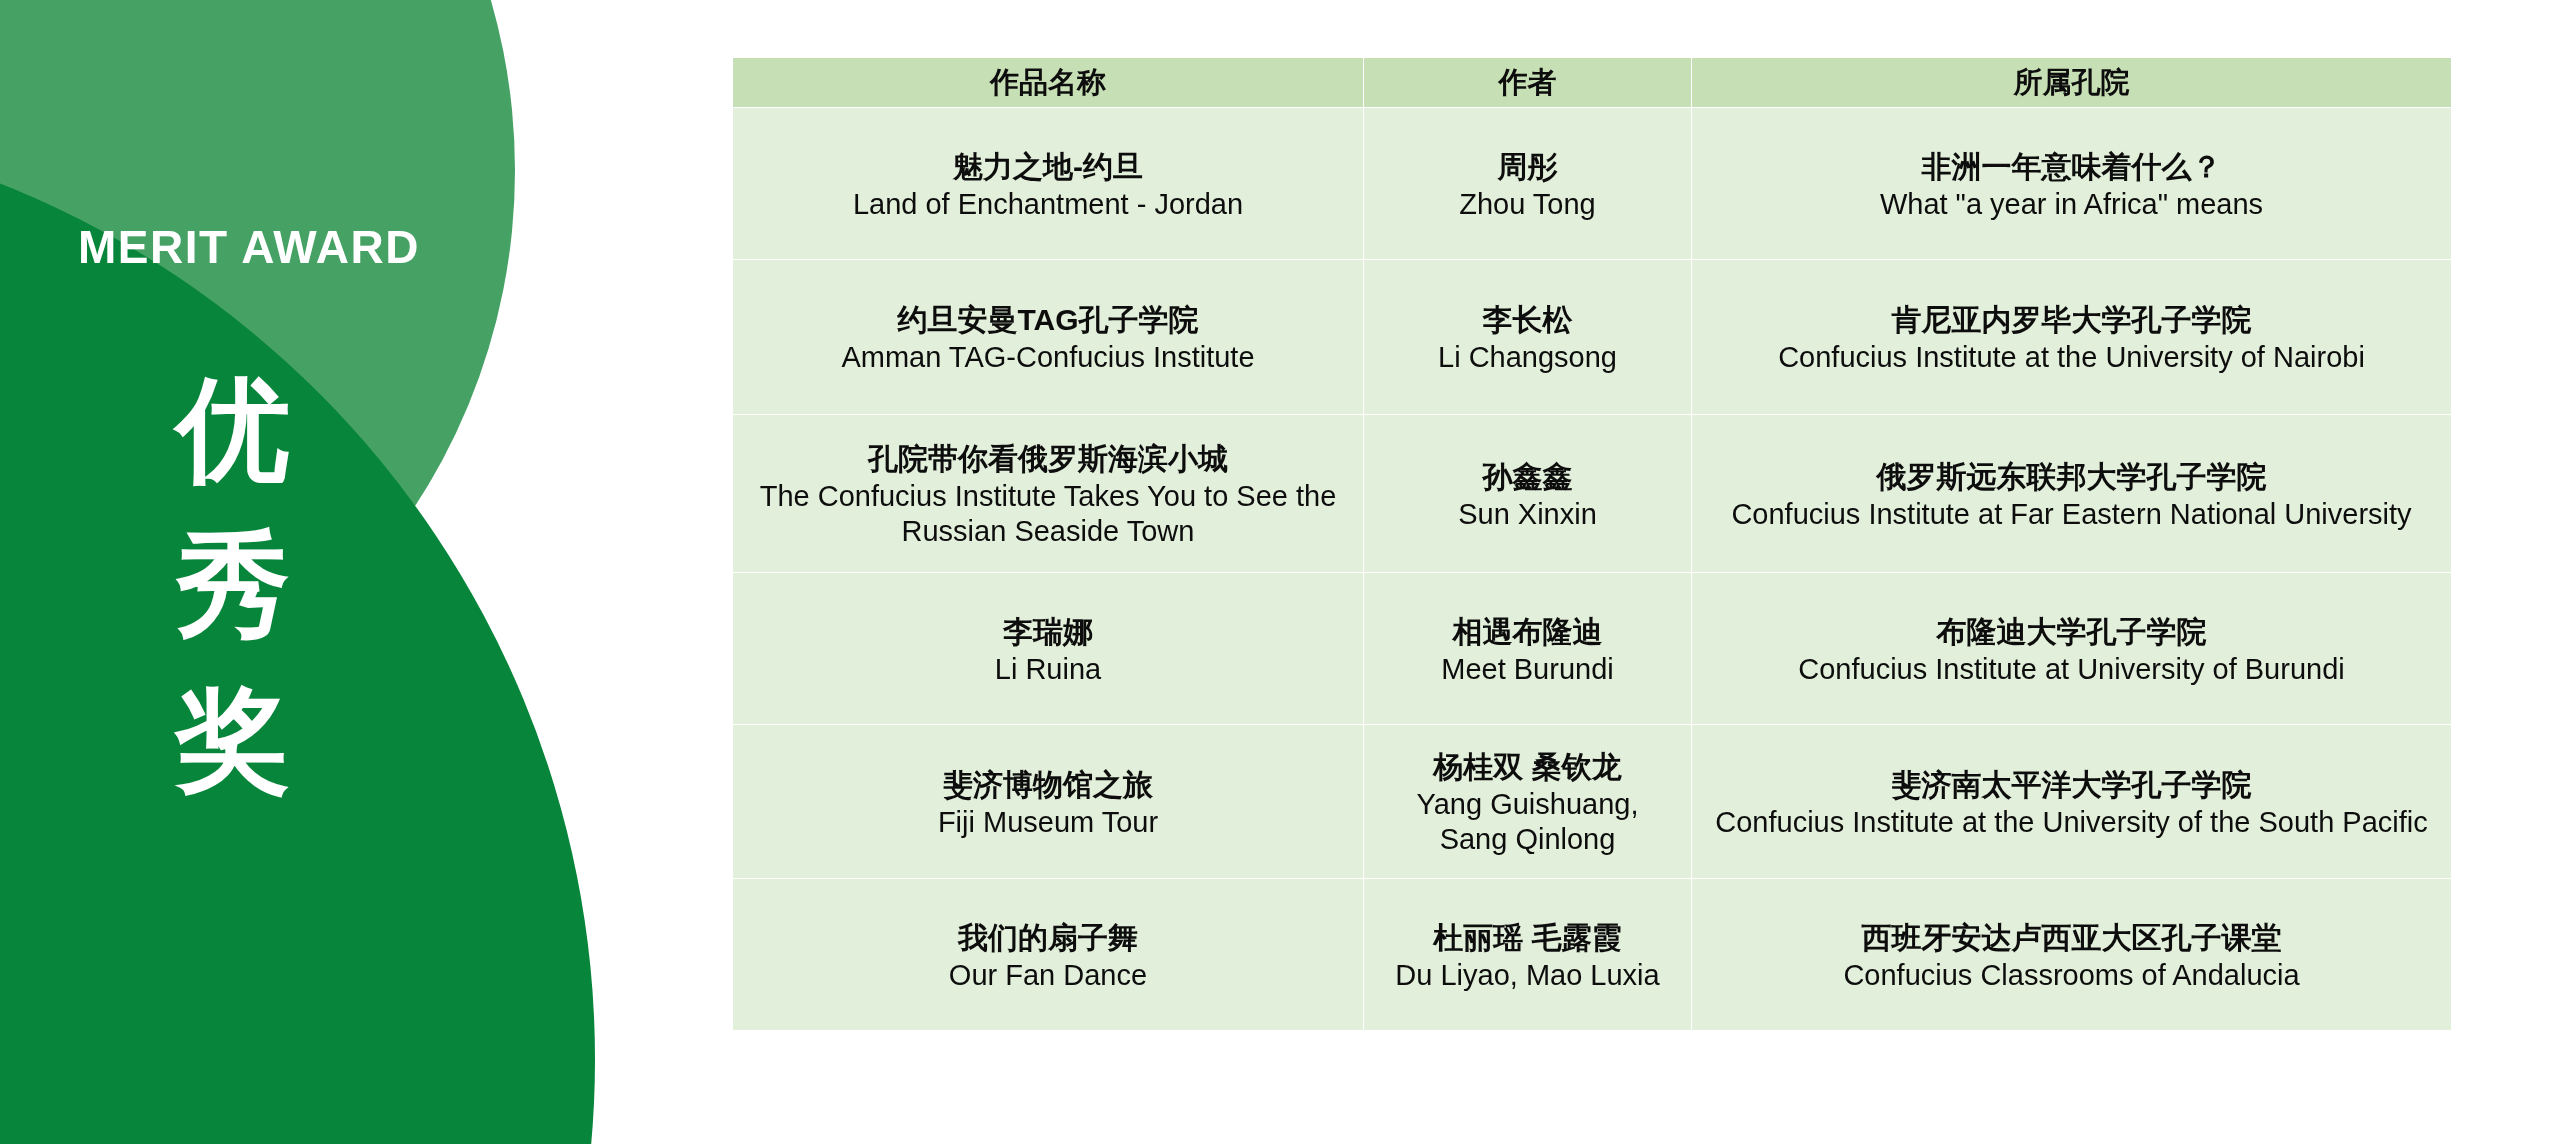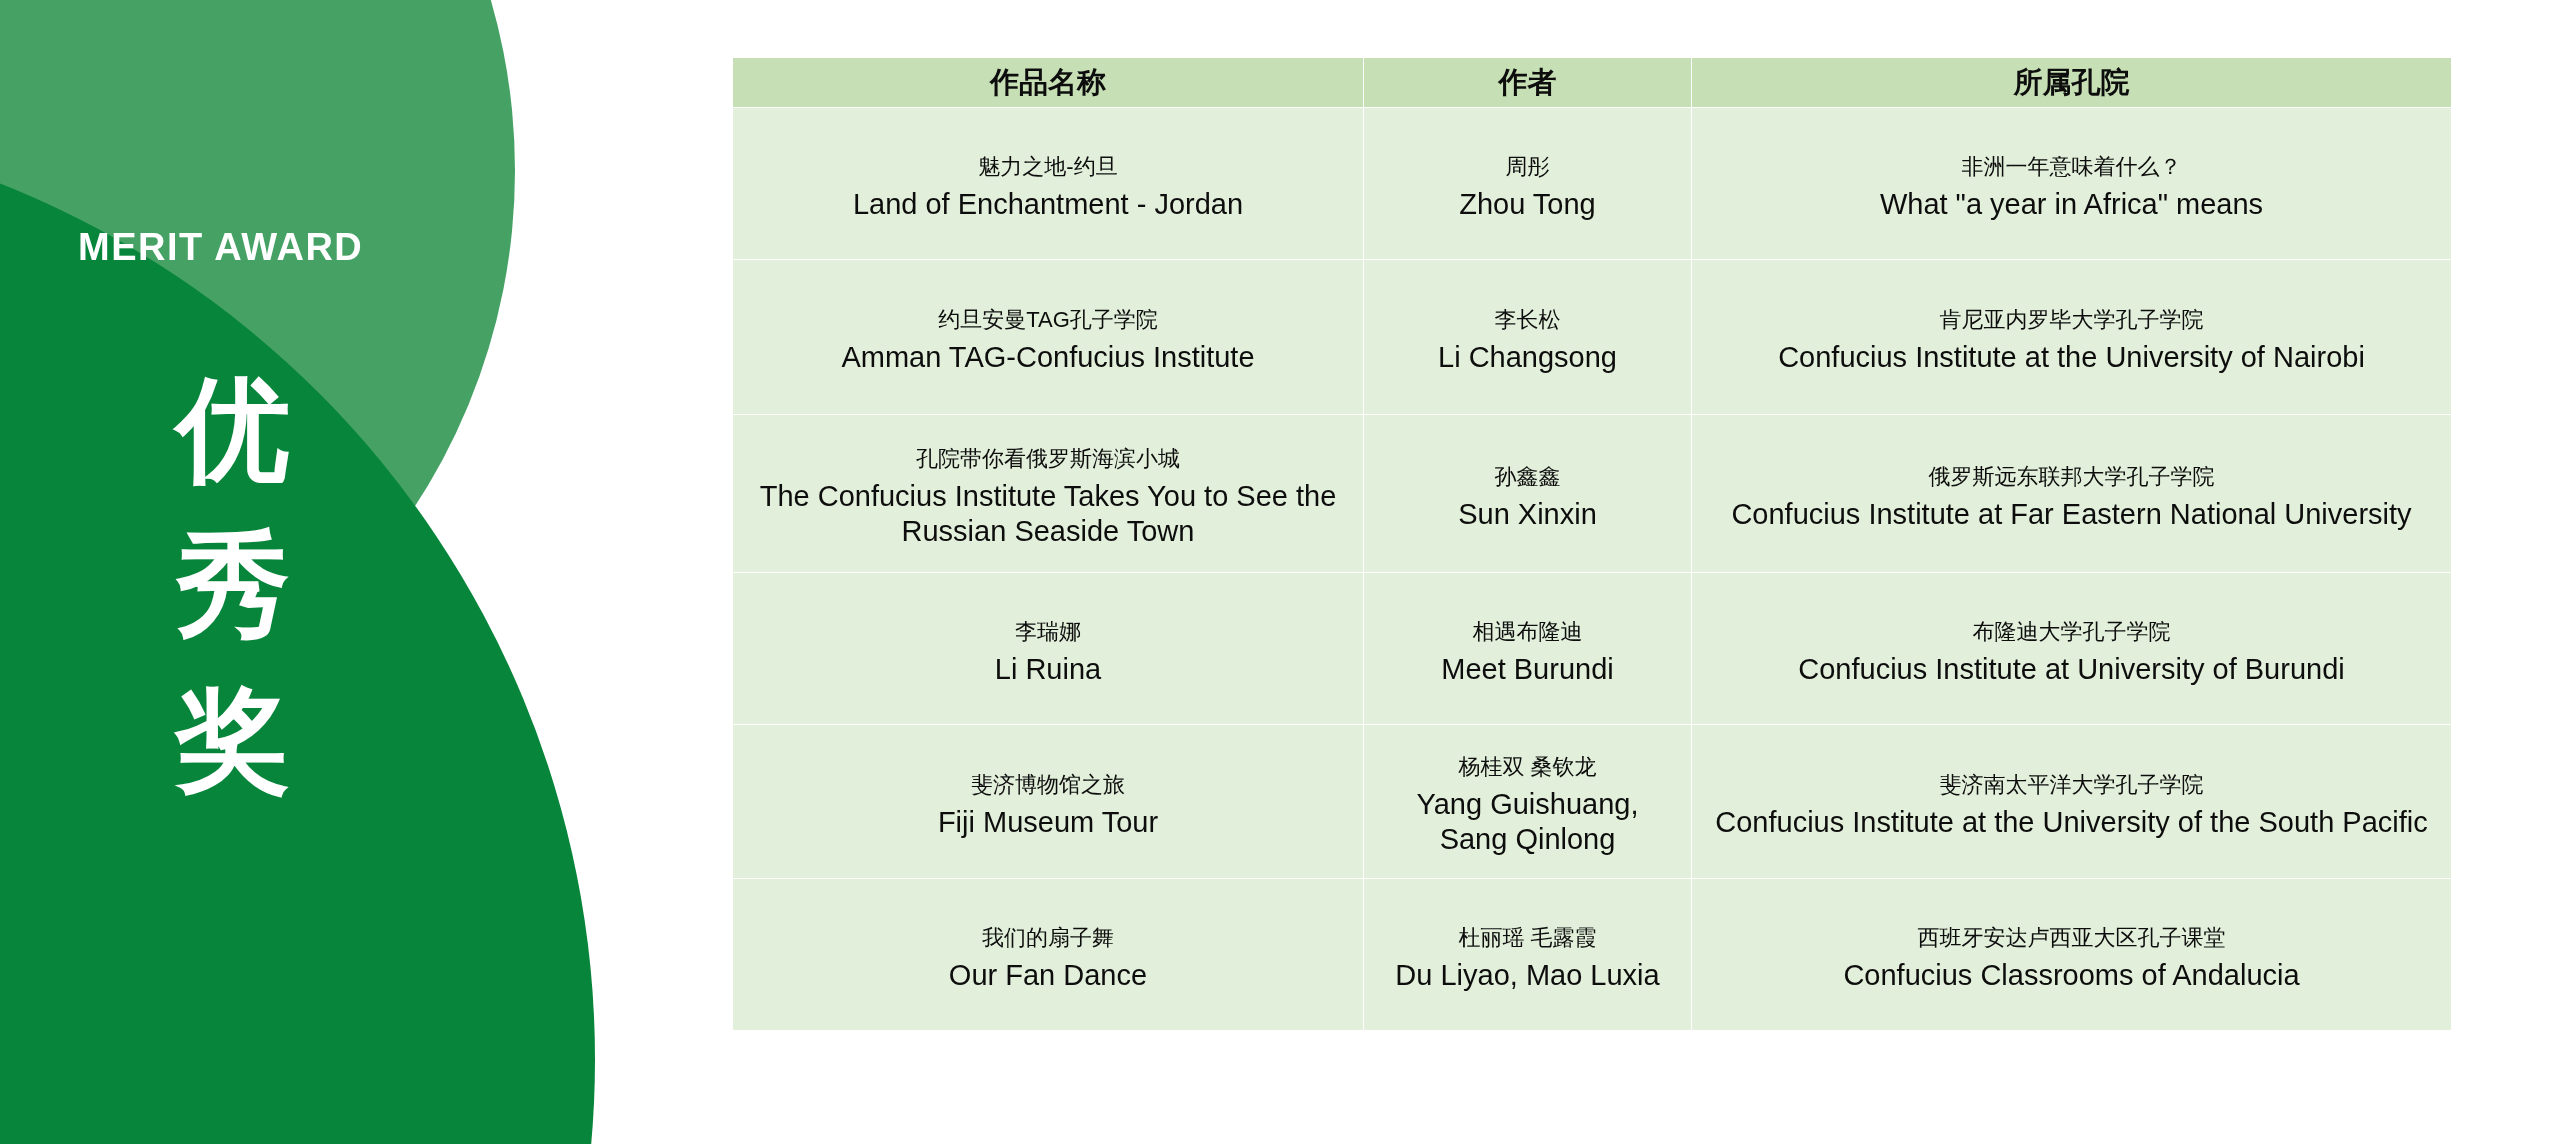--- a/index.html
+++ b/index.html
@@ -33,21 +33,21 @@
     width: 1885px;
     height: 1885px;
     background: var(--dark_green, #07853a);
   }
   
   .merit-award {
     position: absolute;
     left: 78px;
     top: 224px;
     color: #ffffff;
-    font-size: 38px;
+    font-size: 46px;
     font-weight: 700;
     letter-spacing: 1.5px;
     line-height: 46px;
     white-space: nowrap;
   }
   .cn-award {
     position: absolute;
     left: 176px;
     top: 373px;
     width: 114px;
@@ -85,23 +85,23 @@
     background: var(--row_bg, #e2efda);
     display: flex;
     flex-direction: column;
     align-items: center;
     justify-content: center;
     text-align: center;
     padding: 0 6px;
     color: var(--text, #0d0d0d);
   }
   .cell .cn {
-    font-size: 22px;
+    font-size: 30px;
     line-height: 41px;
-    font-weight: 400;
+    font-weight: 700;
     white-space: pre-line;
   }
   .cell .en {
     font-size: 29px;
     line-height: 35px;
     font-weight: 400;
     white-space: pre-line;
   }
 </style>
 </head>

